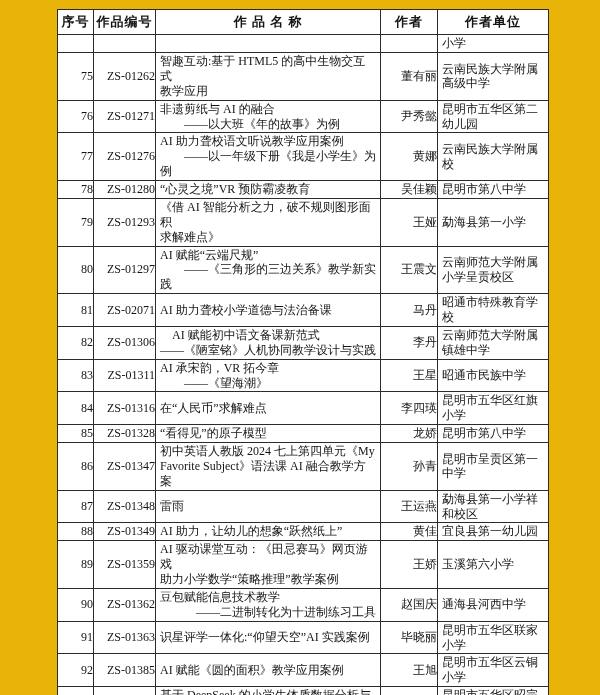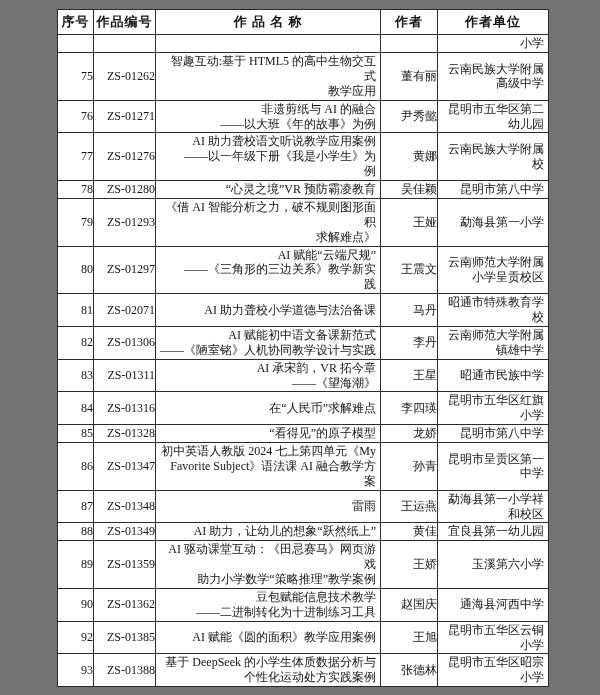--- a/index.html
+++ b/index.html
@@ -3,21 +3,21 @@
 <meta charset="utf-8">
 <style>
   html,body{margin:0;padding:0;}
   body{
     width:600px;height:695px;
     background:#fbfbfa;
     font-family:"Liberation Serif","DejaVu Serif",serif;
     color:#151515;
   }
   .page{
-    position:relative;width:600px;height:695px;overflow:hidden;background:#737373;
+    position:relative;width:600px;height:695px;overflow:hidden;background:#eab308;
   }
   table.works{
     border-collapse:collapse;
     table-layout:fixed;
     margin:9px 0 0 57px;
     width:491px;
     background:#fff;
   }
   .works th,.works td{
     border:1px solid #2b2b2b;
@@ -29,21 +29,21 @@
   }
   .works th{
     font-weight:bold;
     font-size:13px;
     text-align:center;
     padding:4px 0;
     letter-spacing:1px;
   }
   td.c-no,td.c-code,td.c-author{text-align:right;}
   td.c-title,td.c-unit{
-    text-align:right;
+    text-align:left;
     padding:1px 4px;
     white-space:pre-line;
   }
   tr.partial td{height:15px;}
 </style>
 </head>
 <body>
 
 <div class="page">
   <table class="works">
@@ -196,20 +196,28 @@
   </tr>
         <tr>
     <td class="c-no">90</td>
     <td class="c-code">ZS-01362</td>
     <td class="c-title">豆包赋能信息技术教学
 　　　——二进制转化为十进制练习工具</td>
     <td class="c-author">赵国庆</td>
     <td class="c-unit">通海县河西中学</td>
   </tr>
         <tr>
+    <td class="c-no">91</td>
+    <td class="c-code">ZS-01363</td>
+    <td class="c-title">识星评学一体化:“仰望天空”AI 实践案例</td>
+    <td class="c-author">毕晓丽</td>
+    <td class="c-unit">昆明市五华区联家
+小学</td>
+  </tr>
+        <tr>
     <td class="c-no">92</td>
     <td class="c-code">ZS-01385</td>
     <td class="c-title">AI 赋能《圆的面积》教学应用案例</td>
     <td class="c-author">王旭</td>
     <td class="c-unit">昆明市五华区云铜
 小学</td>
   </tr>
         <tr>
     <td class="c-no">93</td>
     <td class="c-code">ZS-01388</td>

